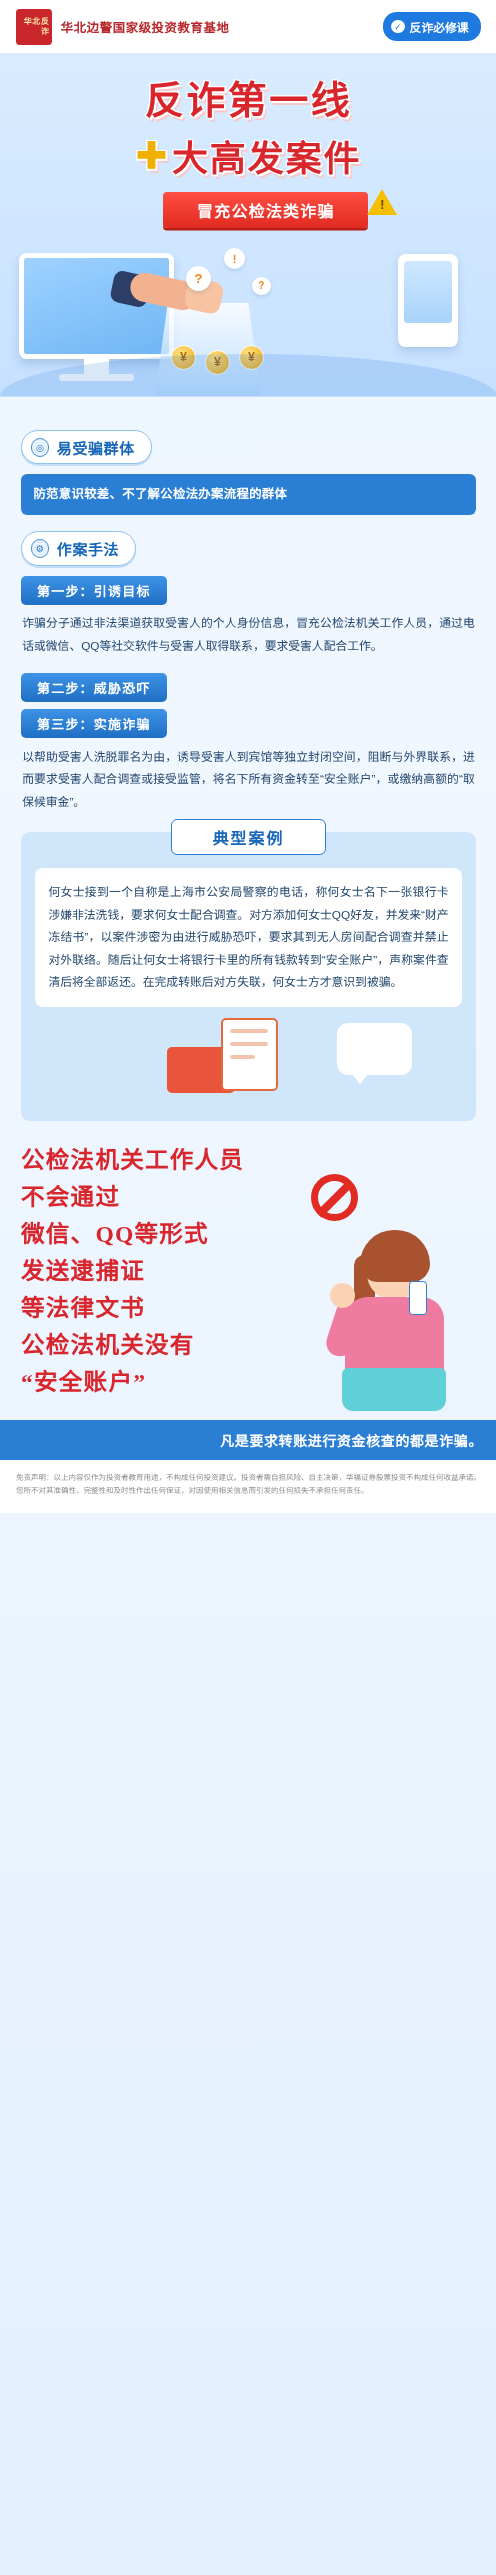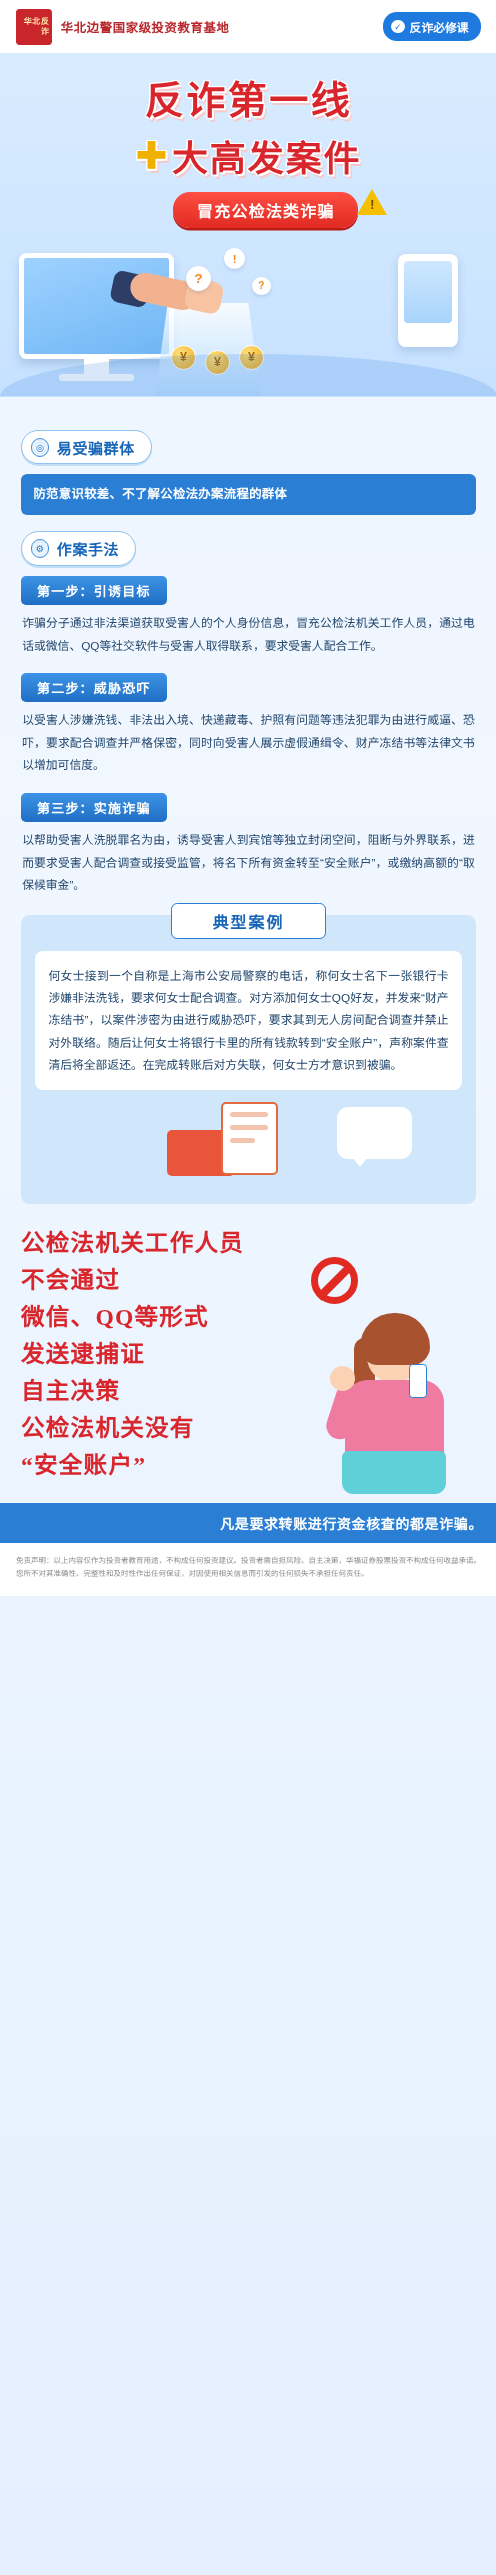--- a/index.html
+++ b/index.html
@@ -99,26 +99,26 @@
   .cross {
     display: inline-block;
     color: #f0b000;
     font-size: 32px;
     font-weight: bold;
     transform: translateY(-3.7px);
     margin-right: 2.5px;
   }
   .hero-sub {
     margin: 11.2px auto 0 auto;
-    width: 185px;
+    width: 205px;
     background: linear-gradient(180deg,#ff4e44 0%, #e02a22 100%);
     color: #ffffff;
     font-size: 16px;
     font-weight: bold;
-    border-radius: 17px;
+    border-radius: 4px;
     padding: 6.2px 0;
     text-align: center;
     letter-spacing: 1.2px;
     box-shadow: 0 2.5px 0 #b81c16;
     position: relative;
     left: 17.4px;
   }
   .warn-tri {
     position: absolute;
     right: -28.6px; top: -2.5px;
@@ -535,21 +535,20 @@
       <span class="txt">作案手法</span>
     </div>
 
     <div>
       <div class="step-tag">第一步：引诱目标</div>
       <div class="step-body">诈骗分子通过非法渠道获取受害人的个人身份信息，冒充公检法机关工作人员，通过电话或微信、QQ等社交软件与受害人取得联系，要求受害人配合工作。</div>
     </div>
 
     <div>
       <div class="step-tag">第二步：威胁恐吓</div>
-      <div class="step-body">以受害人涉嫌洗钱、非法出入境、快递藏毒、护照有问题等违法犯罪为由进行威逼、恐吓，要求配合调查并严格保密，同时向受害人展示虚假通缉令、财产冻结书等法律文书以增加可信度。</div>
     </div>
 
     <div>
       <div class="step-tag">第三步：实施诈骗</div>
       <div class="step-body">以帮助受害人洗脱罪名为由，诱导受害人到宾馆等独立封闭空间，阻断与外界联系，进而要求受害人配合调查或接受监管，将名下所有资金转至“安全账户”，或缴纳高额的“取保候审金”。</div>
     </div>
 
     
     <div class="case-box">
       <div class="case-title">典型案例</div>
@@ -564,21 +563,21 @@
         <div class="white-bubble"></div>
       </div>
     </div>
   </div>
 
   <div class="warn-block">
     <div class="warn-line">公检法机关工作人员</div>
     <div class="warn-line">不会通过</div>
     <div class="warn-line">微信、QQ等形式</div>
     <div class="warn-line">发送逮捕证</div>
-    <div class="warn-line">自主决策</div>
+    <div class="warn-line">等法律文书</div>
     <div class="warn-line">公检法机关没有</div>
     <div class="warn-line quote">“安全账户”</div>
     <div class="no-sign"></div>
     <div class="lady">
       <div class="hair2"></div>
       <div class="head"></div>
       <div class="hair"></div>
       <div class="body"></div>
       <div class="skirt"></div>
       <div class="armL"></div>

